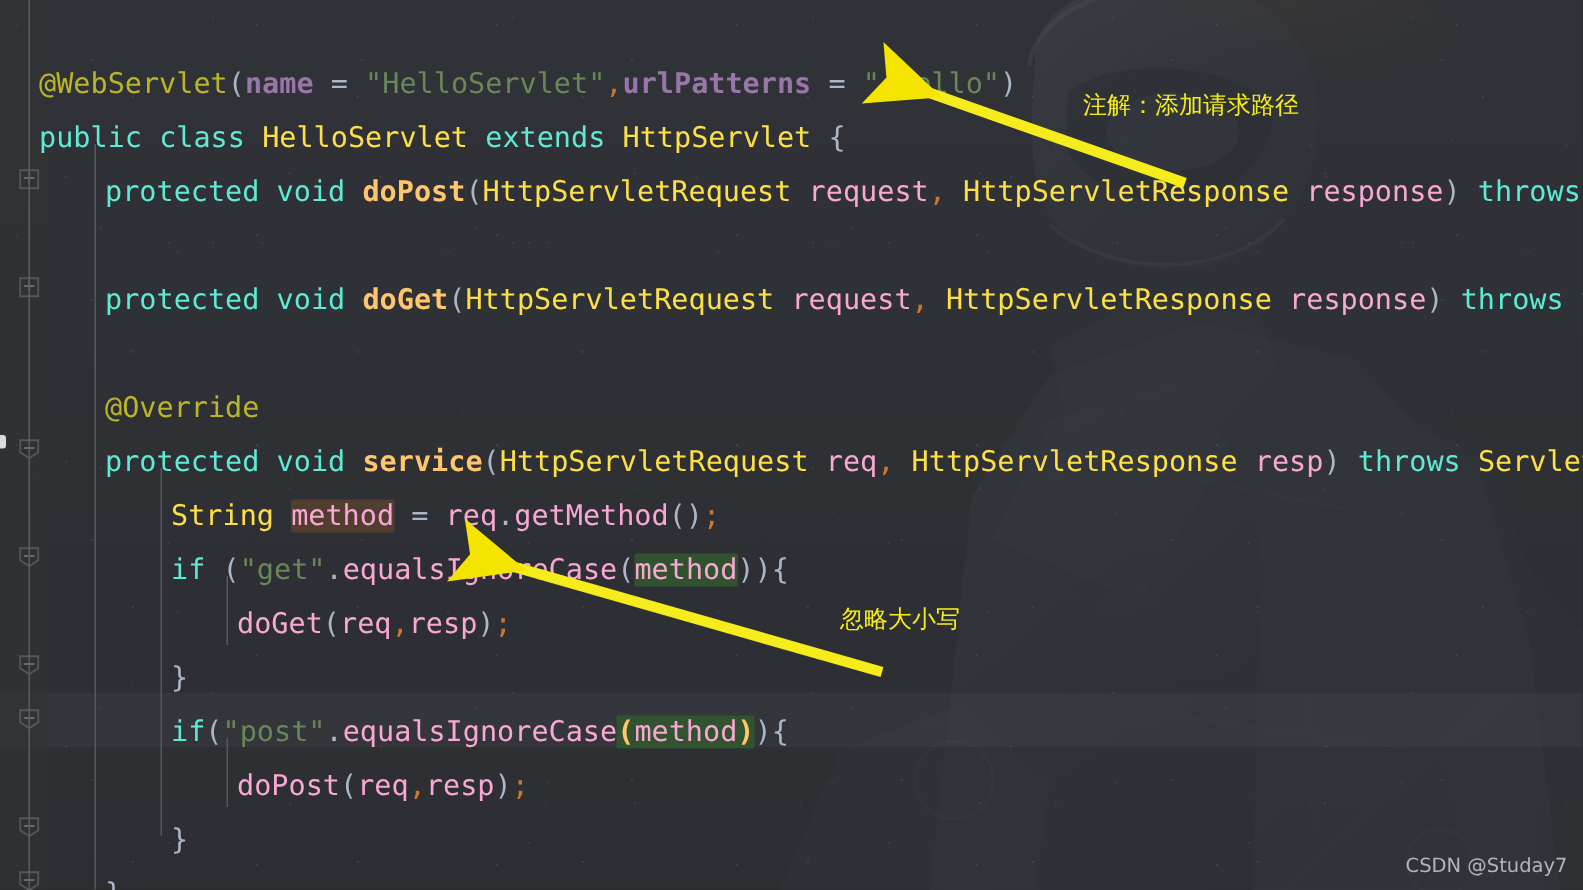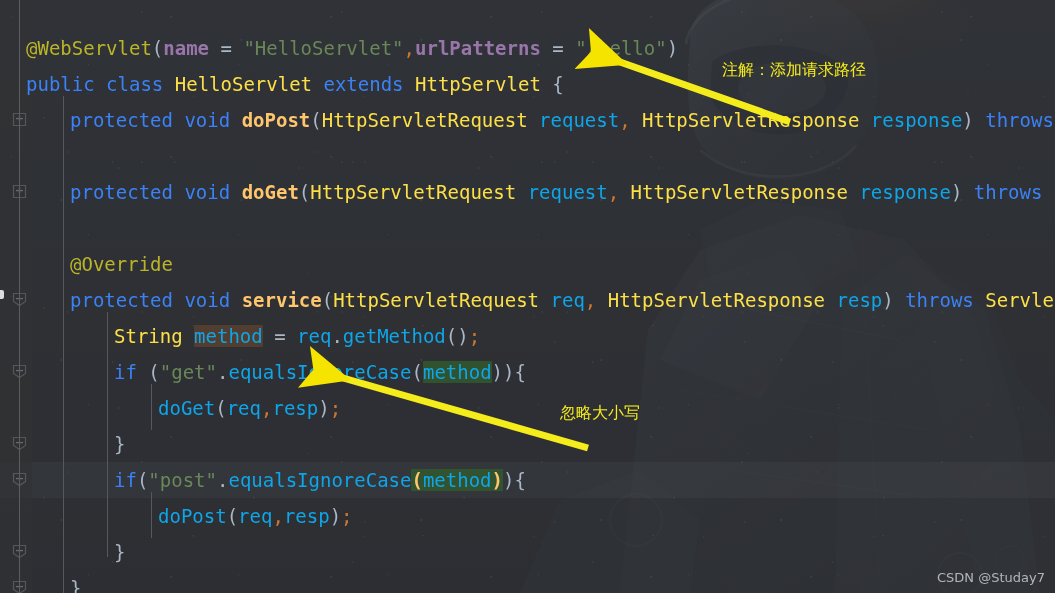--- a/index.html
+++ b/index.html
@@ -74,21 +74,21 @@
   .rail {
     position: absolute;
     width: 1px;
     background: #55595e;
     z-index: 3;
   }
 
   
   #code {
     position: absolute;
-    left: 0; top: 0;
+    left: 0; top: 8px;
     width: 1055px; height: 422px;
     z-index: 4;
     white-space: pre;
     font-size: 19px;
     letter-spacing: 0px;
   }
   .line {
     position: absolute;
     left: 0;
     height: 36px;
@@ -97,33 +97,33 @@
     font-size: 19px;
   }
   .caret-line-bg {
     position: absolute;
     left: 0; width: 1055px; height: 36px;
     background: rgba(255,255,255,.035);
     z-index: 2;
   }
 
   
-  .kw       { color: #3b82f6; }        
+  .kw       { color: #5eead4; }        
   .anno     { color: #bbb529; }        
   .str      { color: #6a8759; }        
   .param    { color: #9876aa; font-weight: bold; } 
   .type     { color: #fde047; }        
   .meth     { color: #ffc66d; font-weight: bold; } 
   .punct    { color: #a9b7c6; }
   .paren    { color: #a9b7c6; }
   .semi     { color: #cc7832; }
   .comma    { color: #cc7832; }
   .brace    { color: #a9b7c6; }
   .dim      { color: #8a9199; }
-  .ident    { color: #0ea5e9; }
+  .ident    { color: #f9a8d4; }
   .varhl    { background: rgba(113, 74, 48, .55); border-radius: 1px; }
   .searchhl { background: rgba(50, 89, 46, .85); border-radius: 1px; }
   .brkmatch { color: #ffc66d; font-weight: bold; }
 
   
   #overlay {
     position: absolute;
     inset: 0;
     z-index: 6;
     pointer-events: none;

